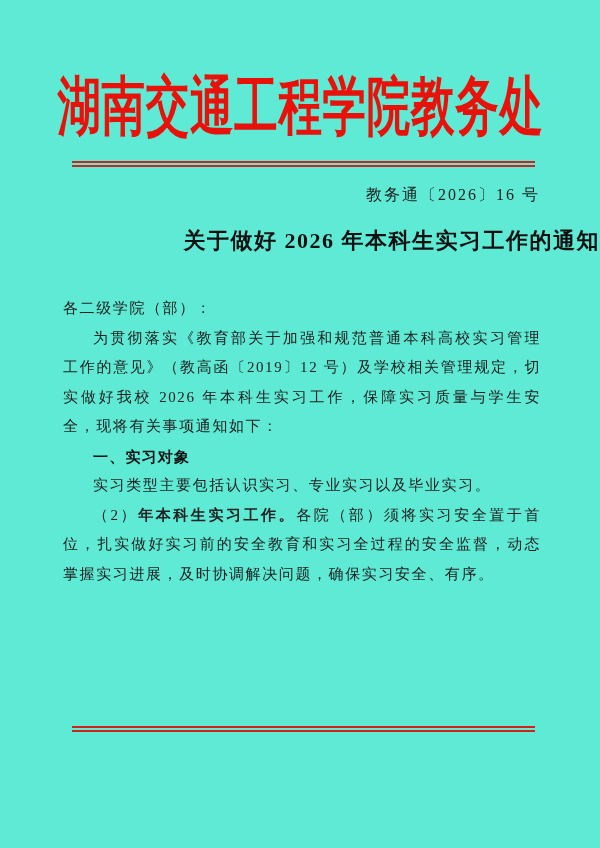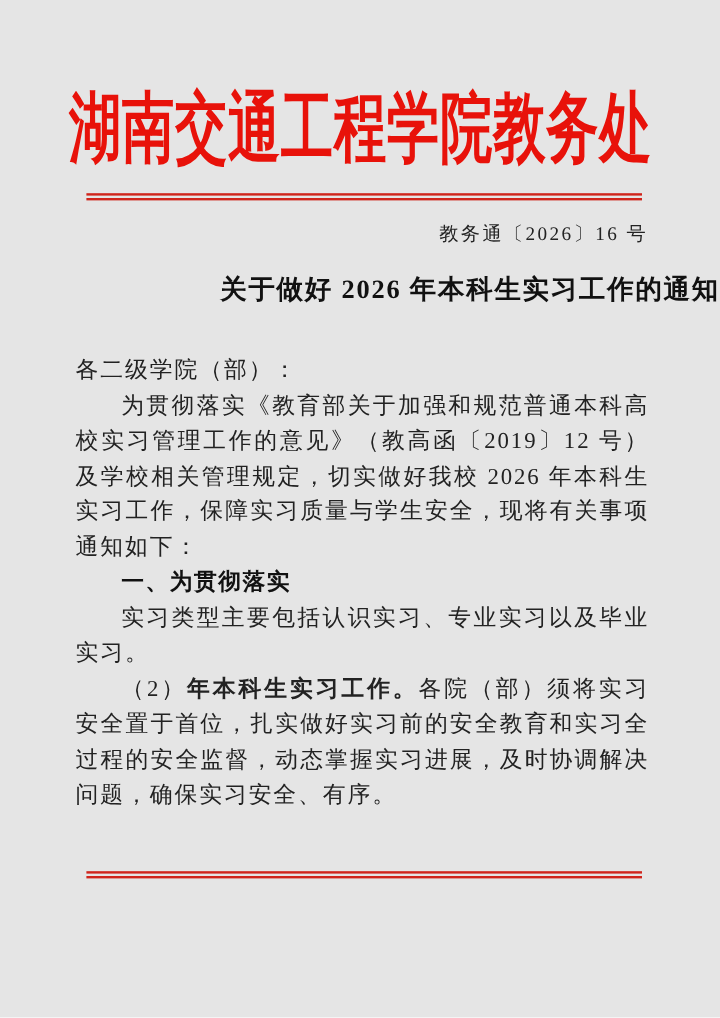--- a/index.html
+++ b/index.html
@@ -6,21 +6,21 @@
   html, body { background: #ffffff; }
   body {
     width: 600px; height: 848px;
     font-family: "Liberation Serif", "DejaVu Serif", serif;
     color: #1a1a1a;
     position: relative;
     overflow: hidden;
   }
   .page {
     position: absolute; inset: 0;
-    background: #e5e5e5;
+    background: #5eead4;
   }
 
   
   .letterhead {
     position: absolute; top: 72px; left: 0; right: 0;
     display: flex; justify-content: center;
     pointer-events: none;
   }
   .letterhead .inner {
     font-size: 64px; line-height: 70px;
@@ -53,21 +53,21 @@
     position: absolute; top: 226px; left: 0; right: 0;
     text-align: right;
     font-size: 22px; font-weight: bold;
     letter-spacing: 1.5px;
     color: #111111;
   }
 
   
   .body-text {
     position: absolute; top: 294px; left: 63px; width: 478px;
-    font-size: 19px; line-height: 29.5px;
+    font-size: 15px; line-height: 29.5px;
     letter-spacing: 1.6px;
     text-align: justify;
     color: #222222;
   }
   .body-text p { margin: 0; }
   .para { text-indent: 2em; }
   .salutation { text-indent: 0; }
   .sec-heading {
     text-indent: 2em;
     font-family: "Liberation Sans", "DejaVu Sans", sans-serif;
@@ -91,21 +91,21 @@
   <div class="doc-number">教务通〔2026〕16 号</div>
 
   <h1 class="title">关于做好 2026 年本科生实习工作的通知</h1>
 
   <div class="body-text">
 
     <p class="salutation">各二级学院（部）：</p>
 
     <p class="para">为贯彻落实《教育部关于加强和规范普通本科高校实习管理工作的意见》（教高函〔2019〕12 号）及学校相关管理规定，切实做好我校 2026 年本科生实习工作，保障实习质量与学生安全，现将有关事项通知如下：</p>
 
-    <p class="sec-heading">一、为贯彻落实</p>
+    <p class="sec-heading">一、实习对象</p>
 
 
     <p class="para">实习类型主要包括认识实习、专业实习以及毕业实习。</p>
 
 
 
     <p class="para">
       <span>（2）</span><span class="lead-bold">年本科生实习工作。</span><span>各院（部）须将实习安全置于首位，扎实做好实习前的安全教育和实习全过程的安全监督，动态掌握实习进展，及时协调解决问题，确保实习安全、有序。</span>
     </p>
 

